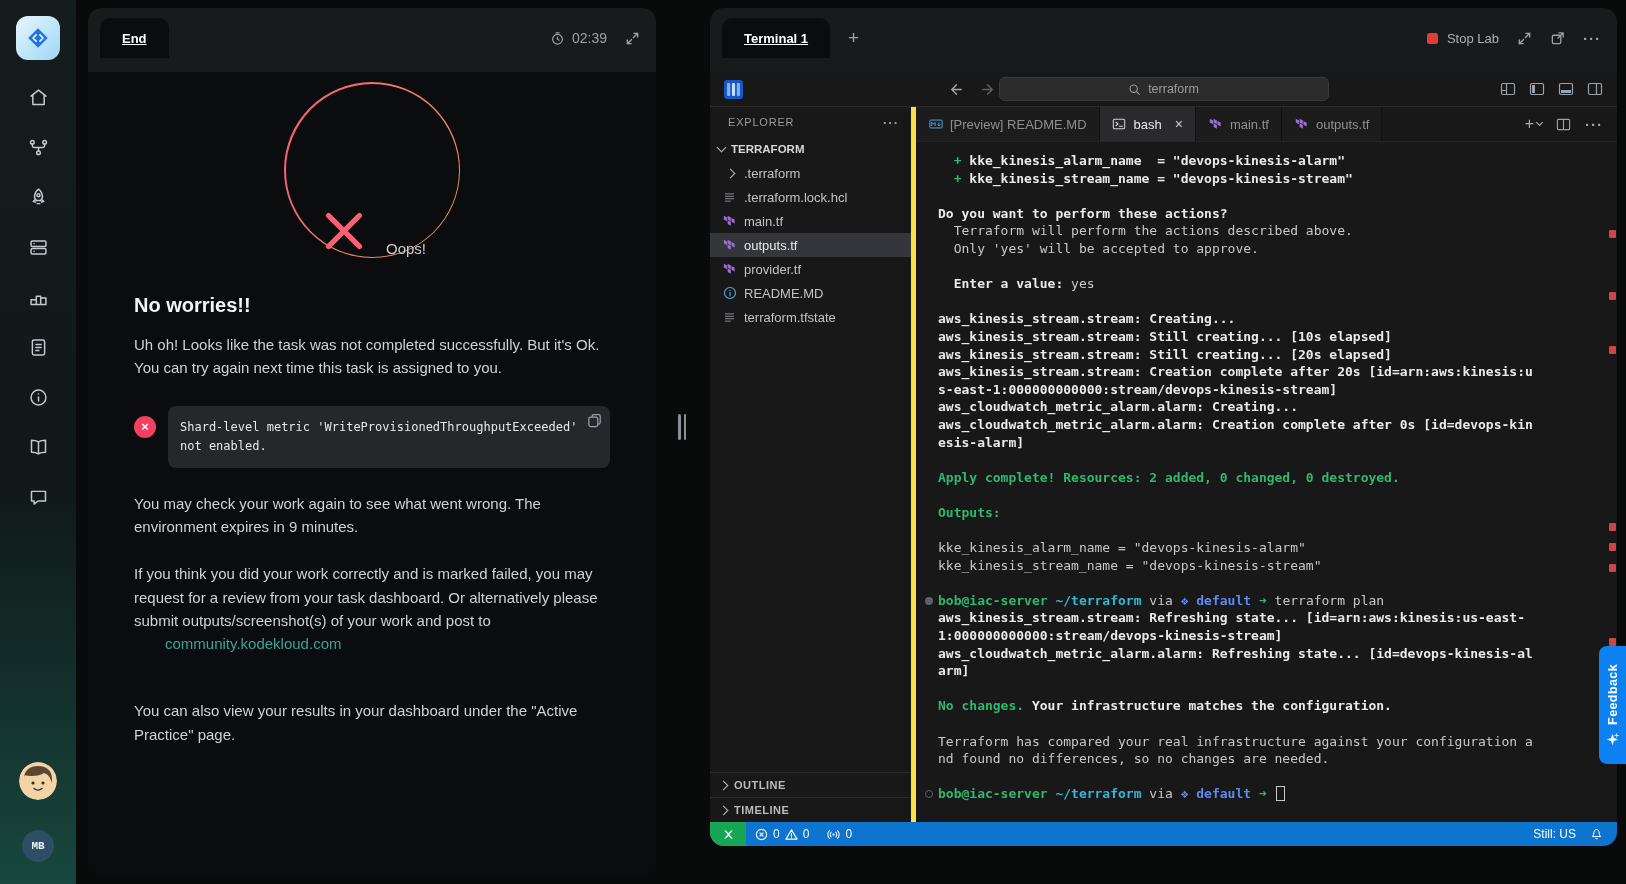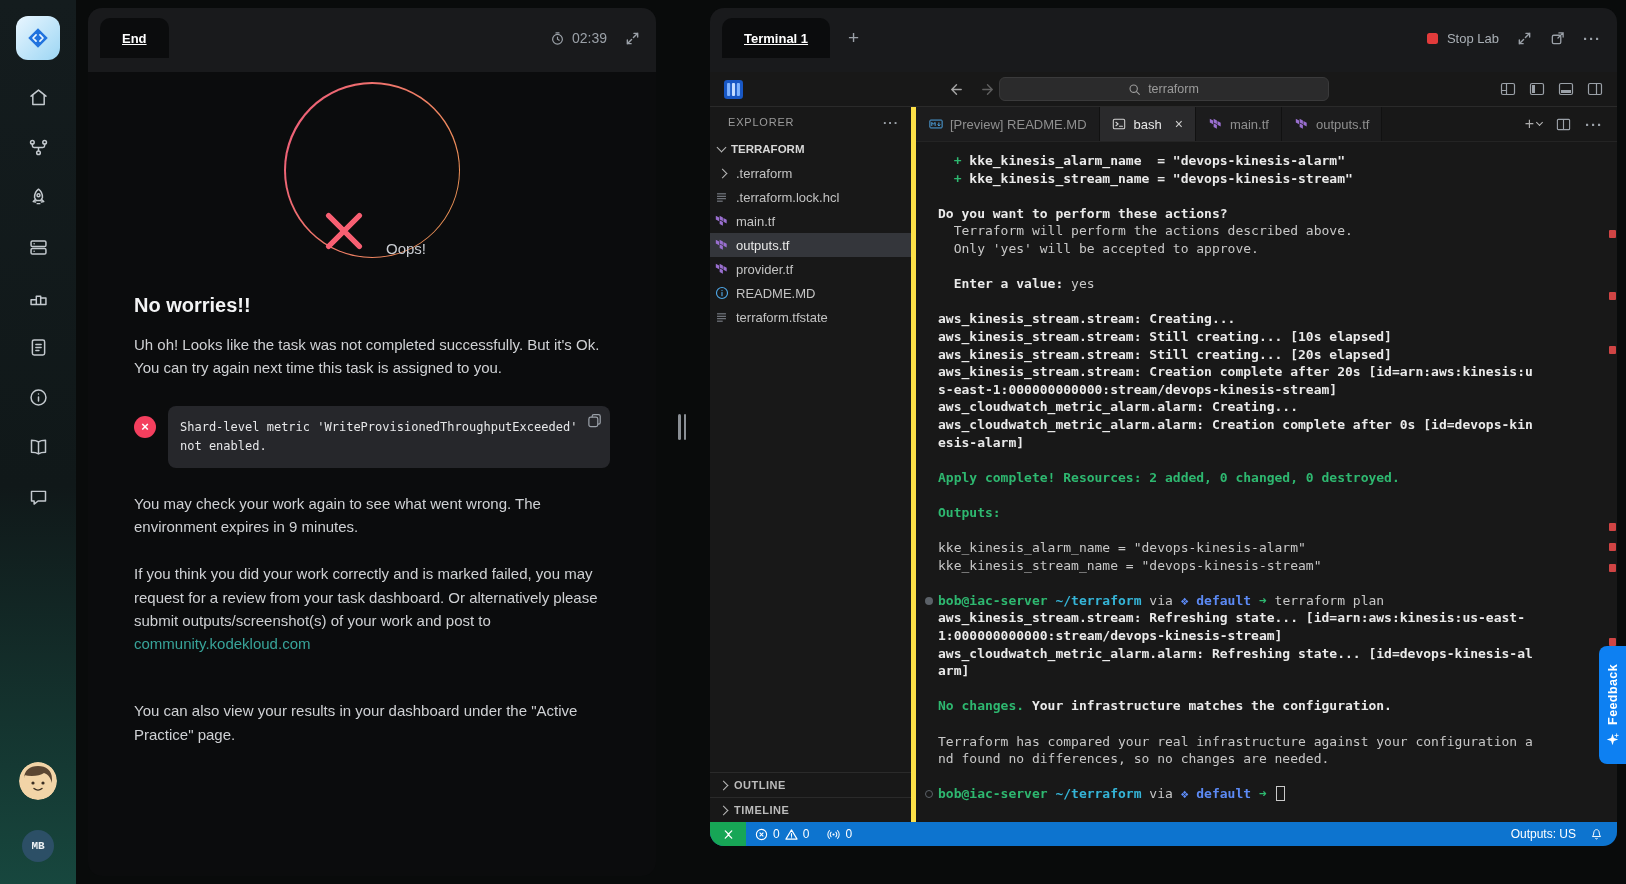--- a/index.html
+++ b/index.html
@@ -41,21 +41,21 @@
   .task-heading{margin-top:36px;font-size:20px;font-weight:700;color:#f3f4f5;}
   .para{margin-top:16px;font-size:15px;line-height:1.55;color:#cfd1d4;}
   .para.mt{margin-top:24px;}
   .para.big{margin-top:44px;}
   .error-row{display:flex;gap:12px;margin-top:26px;align-items:flex-start;}
   .err-badge{width:22px;height:22px;border-radius:50%;background:#f43f5e;color:#fff;flex:none;
     display:flex;align-items:center;justify-content:center;font-size:13px;font-weight:bold;margin-top:10px;}
   .code-box{position:relative;flex:1;background:#26272b;border-radius:8px;padding:12px 12px;
     font-family:"DejaVu Sans Mono",monospace;font-size:12px;line-height:1.6;color:#e6e7e9;overflow-wrap:break-word;}
   .copy-btn{position:absolute;top:7px;right:8px;color:#9aa0a8;cursor:pointer;}
-  .link{color:#38a49a;text-decoration:none;cursor:pointer;}
+  .link{color:#38a49a;text-decoration:none;cursor:pointer;margin-left:31px;}
 
   
   .resize-handle{position:absolute;left:678px;top:414px;height:26px;width:11px;display:flex;gap:3px;cursor:col-resize;}
   .resize-handle i{width:2.5px;background:#8a8f95;border-radius:2px;}
 
   
   .term-panel{position:absolute;left:710px;top:8px;right:9px;bottom:38px;background:#0b0c0d;
     border-radius:14px;overflow:hidden;display:flex;flex-direction:column;}
   .plus-btn{color:#9ba1a8;font-size:19px;margin-left:18px;height:40px;display:flex;align-items:center;cursor:pointer;}
   .stop-lab{display:flex;align-items:center;gap:9px;font-size:13px;color:#aab0b6;cursor:pointer;}
@@ -70,21 +70,21 @@
     color:#9b9b9b;font-size:12.5px;cursor:text;}
   .layout-icons{margin-left:auto;display:flex;gap:13px;align-items:center;color:#a9a9a9;}
 
   .vs-main{flex:1;display:flex;min-height:0;}
   .explorer{width:206px;flex:none;background:#181818;border-right:5px solid #fde047;position:relative;color:#c3c3c3;}
   .exp-header{height:30px;display:flex;align-items:center;padding:0 12px 0 18px;font-size:11px;
     letter-spacing:.8px;color:#9b9b9b;}
   .exp-header .dots-txt{margin-left:auto;font-size:13px;}
   .tree-root{height:24px;display:flex;align-items:center;gap:6px;padding-left:8px;font-weight:700;
     font-size:11.5px;color:#d8d8d8;cursor:pointer;}
-  .tree-row{height:24px;display:flex;align-items:center;gap:7px;padding-left:4px;font-size:13px;cursor:pointer;}
+  .tree-row{height:24px;display:flex;align-items:center;gap:7px;padding-left:12px;font-size:13px;cursor:pointer;}
   .tree-row.sel{background:#34363b;color:#e8e8e8;}
   .fi{width:15px;display:inline-flex;justify-content:center;align-items:center;flex:none;}
   .exp-bottom{position:absolute;bottom:0;left:0;right:0;}
   .exp-sec{height:25px;display:flex;align-items:center;gap:7px;padding-left:10px;font-size:11px;
     font-weight:700;color:#bcbcbc;border-top:1px solid #2a2a2a;letter-spacing:.5px;cursor:pointer;}
 
   .chev{width:7px;height:7px;border-right:1.4px solid #b9b9b9;border-bottom:1.4px solid #b9b9b9;
     display:inline-block;transform:rotate(45deg);margin-top:-4px;flex:none;}
   .chev.r{transform:rotate(-45deg);margin-top:0;}
 
@@ -566,21 +566,21 @@
           <span>0</span>
         </div>
         <div class="sb-item">
           <svg width="13" height="13" viewBox="0 0 14 14" fill="none" stroke="#fff" stroke-width="1.1" stroke-linecap="round">
             <circle cx="7" cy="7" r="1.2" fill="#fff" stroke="none"></circle>
             <path d="M4.5 9.5a3.5 3.5 0 0 1 0-5M9.5 4.5a3.5 3.5 0 0 1 0 5M2.7 11.3a6 6 0 0 1 0-8.6M11.3 2.7a6 6 0 0 1 0 8.6"></path>
           </svg>
           <span>0</span>
         </div>
         <div class="sb-right">
-          <span>Outputs: US</span>
+          <span>Still: US</span>
           <span class="icon-btn" style="color:#fff">
             <svg width="13" height="13" viewBox="0 0 16 16" fill="none" stroke="#fff" stroke-width="1.2" stroke-linejoin="round">
               <path d="M8 2c2 0 3.2 1.6 3.4 4.2.2 2 .6 3.4 1.6 4.3H3c1-.9 1.4-2.3 1.6-4.3C4.8 3.6 6 2 8 2z"></path>
               <path d="M6.8 12.7a1.3 1.3 0 0 0 2.4 0" stroke-linecap="round"></path>
             </svg>
           </span>
         </div>
       </div>
     </div>
   </section>

